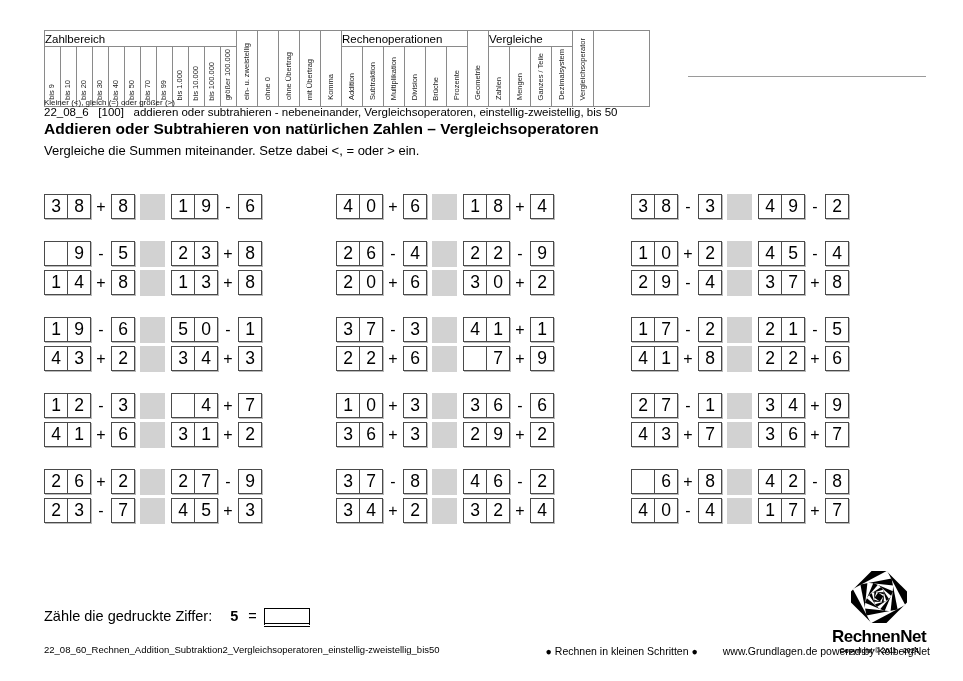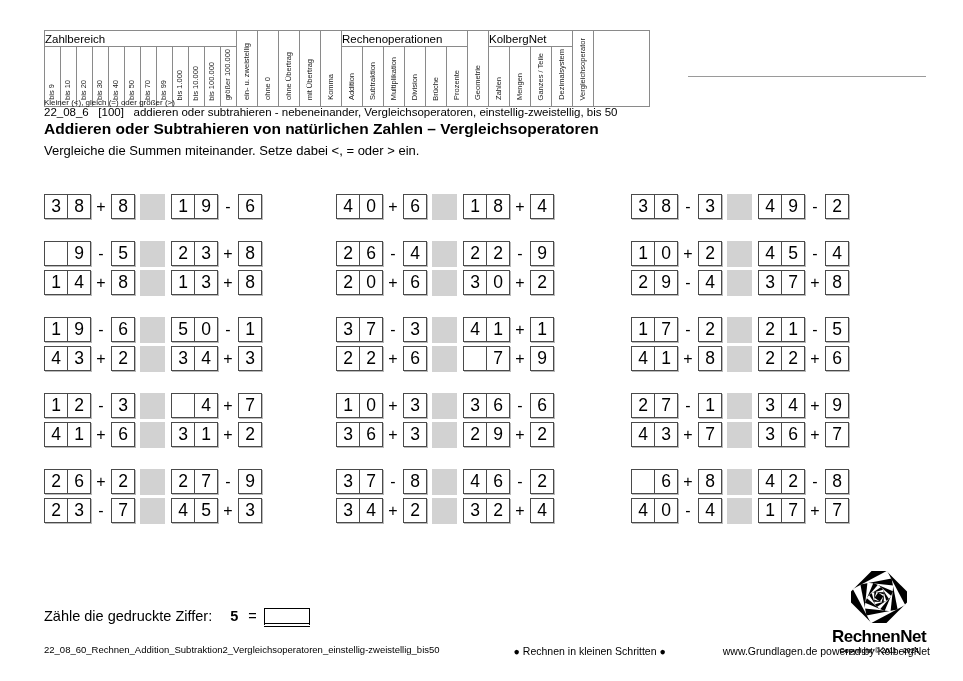--- a/index.html
+++ b/index.html
@@ -50,21 +50,21 @@
 
   
   .count-task{left:44px;top:608px;font-size:14.5px;display:flex;align-items:flex-start}
   .count-digit{font-weight:bold;margin-left:18px}
   .count-eq{margin-left:10px}
   .ansbox{display:inline-block;width:44px;height:14px;border:1.6px solid #000;
           border-bottom:4px double #000;margin-left:7px}
 
   
   .file-footer{left:44px;top:644px;font-size:9.5px}
-  .footer-right{right:33px;top:645px;font-size:10.5px;display:flex;gap:57px;white-space:nowrap}
+  .footer-right{right:33px;top:645px;font-size:10.5px;display:flex;gap:25px;white-space:nowrap}
 
   
   .logo{right:26px;top:571px;width:116px;text-align:center}
   .logo svg{display:block;margin:0 auto}
   .logo-name{font-size:17px;font-weight:bold;letter-spacing:-0.5px;line-height:1;margin-top:5px}
   .logo-copy{font-size:7px;font-weight:bold;margin-top:2px}
 </style>
 </head>
 <body>
 
@@ -73,21 +73,21 @@
     <tbody>
         <tr id="matrix-row-groups">
           <td class="group-cell" colspan="12">Zahlbereich</td>
           <td class="label-cell tall shaded" rowspan="2"><span class="vert">ein- u. zweistellig</span></td>
           <td class="label-cell tall" rowspan="2"><span class="vert">ohne 0</span></td>
           <td class="label-cell tall" rowspan="2"><span class="vert">ohne Übertrag</span></td>
           <td class="label-cell tall" rowspan="2"><span class="vert">mit Übertrag</span></td>
           <td class="label-cell tall" rowspan="2"><span class="vert">Komma</span></td>
           <td class="group-cell" colspan="6">Rechenoperationen</td>
           <td class="label-cell tall" rowspan="2"><span class="vert">Geometrie</span></td>
-          <td class="group-cell" colspan="4">KolbergNet</td>
+          <td class="group-cell" colspan="4">Vergleiche</td>
           <td class="label-cell tall shaded" rowspan="2"><span class="vert">Vergleichsoperator</span></td>
           <td class="label-cell tall end" rowspan="2"></td>
         </tr>
     <tr id="matrix-row-labels">
           <td class="label-cell narrow"><span class="vert">bis 9</span></td>
           <td class="label-cell narrow"><span class="vert">bis 10</span></td>
           <td class="label-cell narrow"><span class="vert">bis 20</span></td>
           <td class="label-cell narrow"><span class="vert">bis 30</span></td>
           <td class="label-cell narrow"><span class="vert">bis 40</span></td>
           <td class="label-cell narrow shaded"><span class="vert">bis 50</span></td>

